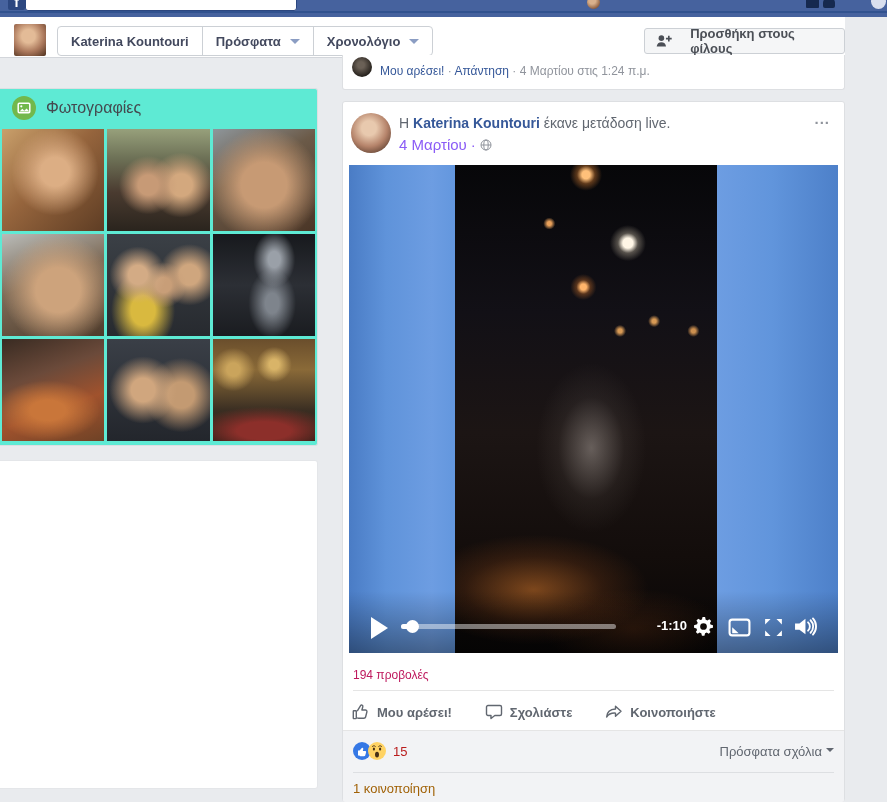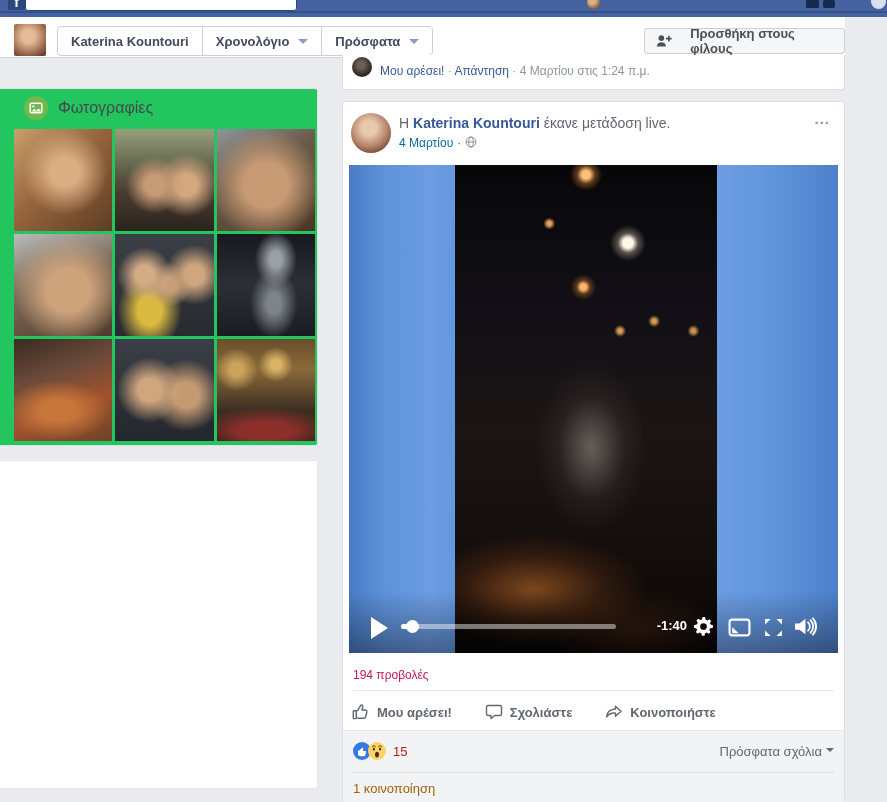--- a/index.html
+++ b/index.html
@@ -19,21 +19,21 @@
   
   #pheader { position:absolute; left:0; top:17px; width:845px; height:41px; background:#fff; border-bottom:1px solid #d3d6db; }
   #pheader .avatar-sm { position:absolute; left:14px; top:7px; width:32px; height:32px; border-radius:2px; background:radial-gradient(circle at 45% 38%, #e3bb97 25%, #a9765a 60%, #5a3a26 95%); }
   #pheader .tab-group { position:absolute; left:57px; top:9px; height:30px; display:flex; align-items:stretch; border:1px solid #ccd0d5; border-radius:4px; background:#fff; font-size:13px; font-weight:bold; color:#43495e; }
   #pheader .tab-group .seg { display:flex; align-items:center; padding:0 13px; border-right:1px solid #ccd0d5; cursor:pointer; }
   #pheader .tab-group .seg:last-child { border-right:none; }
   .caret-blue { display:inline-block; width:0; height:0; border-left:5px solid transparent; border-right:5px solid transparent; border-top:5px solid #8b9dc3; margin-left:9px; }
   #add-friend { position:absolute; left:644px; top:11px; height:26px; display:flex; align-items:center; gap:18px; padding:0 11px; background:#f5f6f7; border:1px solid #ccd0d5; border-radius:3px; font-size:13px; font-weight:bold; color:#4b4f56; cursor:pointer; }
 
   
-  #photos-card { position:absolute; left:0; top:88px; width:318px; height:358px; background:#22c55e; border:1px solid #dddfe2; border-left:none; border-radius:0 3px 3px 0;padding-left:12px; }
+  #photos-card { position:absolute; left:0; top:88px; width:318px; height:358px; background:#5eead4; border:1px solid #dddfe2; border-left:none; border-radius:0 3px 3px 0; }
   #photos-card .head { height:38px; display:flex; align-items:center; gap:10px; padding:0 12px; }
   #photos-card .head .title { font-size:16px; color:#44494f; }
   #photos-grid { display:grid; grid-template-columns:repeat(3,1fr); gap:3px; padding:2px; }
   .photo { height:102px; cursor:pointer; }
   .p1 { background:radial-gradient(circle at 52% 42%, #dcae84 18%, rgba(220,174,132,0) 55%), linear-gradient(135deg,#c9a06b 0%,#96653d 45%,#5e3d24 100%); }
   .p2 { background:radial-gradient(circle at 40% 55%, #c79a76 12%, rgba(199,154,118,0) 35%), radial-gradient(circle at 72% 55%, #d3a87e 12%, rgba(211,168,126,0) 35%), linear-gradient(180deg,#97a07b 0%,#6e7257 28%,#4a3b30 62%,#2a241d 100%); }
   .p3 { background:radial-gradient(circle at 50% 55%, #c79a74 30%, rgba(199,154,116,0) 75%), linear-gradient(150deg,#8e969b 0%,#6b5a48 40%,#4a3526 100%); }
   .p4 { background:radial-gradient(circle at 55% 55%, #cda37c 28%, rgba(205,163,124,0) 70%), linear-gradient(160deg,#b9bcb9 0%,#7d6a57 45%,#4e3b2b 100%); }
   .p5 { background:radial-gradient(circle at 30% 40%, #d3ab85 10%, rgba(211,171,133,0) 30%), radial-gradient(circle at 55% 50%, #c89e78 10%, rgba(200,158,120,0) 30%), radial-gradient(circle at 80% 40%, #cfa67e 10%, rgba(207,166,126,0) 30%), radial-gradient(ellipse 40px 50px at 35% 75%, #d9b93f 30%, rgba(217,185,63,0) 80%), linear-gradient(180deg,#3b4046 0%,#272a2f 100%); }
   .p6 { background:radial-gradient(ellipse 30px 40px at 60% 25%, #9aa0a8 20%, rgba(154,160,168,0) 70%), radial-gradient(ellipse 34px 50px at 58% 68%, #7e848c 20%, rgba(126,132,140,0) 70%), linear-gradient(180deg,#17191d 0%,#2c2f35 50%,#1a1c20 100%); }
@@ -47,21 +47,21 @@
   #prev-comment .white-top { position:absolute; left:0; top:0; width:100%; height:5px; background:#fff; }
   #prev-comment .c-avatar { position:absolute; left:9px; top:2px; width:20px; height:20px; border-radius:50%; background:radial-gradient(circle at 45% 40%, #6a6056 20%, #27221d 70%, #0d0b09); }
   #prev-comment .row { position:absolute; left:37px; top:9px; font-size:12px; color:#90949c; }
   #prev-comment .row a { color:#365899; text-decoration:none; cursor:pointer; }
 
   
   #post { position:absolute; left:342px; top:101px; width:503px; height:701px; background:#fff; border:1px solid #dddfe2; border-radius:3px; }
   #post .p-avatar { position:absolute; left:8px; top:11px; width:40px; height:40px; border-radius:50%; background:radial-gradient(circle at 45% 38%, #e8c9ae 22%, #b5836a 55%, #4f3527 90%); cursor:pointer; }
   #post .p-title { position:absolute; left:56px; top:13px; font-size:14px; color:#616770; }
   #post .p-title .author { color:#365899; font-weight:bold; cursor:pointer; }
-  #post .p-sub { position:absolute; left:56px; top:34px; font-size:12px; color:#0369a1; display:flex; gap:4px; }
+  #post .p-sub { position:absolute; left:56px; top:34px; font-size:15px; color:#8b5cf6; display:flex; align-items:center; gap:4px; }
   #post .p-menu { position:absolute; right:14px; top:8px; font-size:15px; font-weight:bold; letter-spacing:1px; color:#90949c; cursor:pointer; }
 
   
   #video { position:absolute; left:6px; top:63px; width:489px; height:488px; background:#000; overflow:hidden; cursor:pointer; }
   #video .bar-left  { position:absolute; left:0; top:0; width:106px; height:100%; background:linear-gradient(90deg,#4a7cc5 0%,#5f93da 35%,#6d9de2 78%,#6397de 100%); }
   #video .bar-right { position:absolute; left:368px; top:0; width:121px; height:100%; background:linear-gradient(90deg,#6d9de2 0%,#6195dc 45%,#4d80c9 100%); }
   #video .center { position:absolute; left:106px; top:0; width:262px; height:100%;
     background:
       radial-gradient(circle at 50% 2%, #ffc07a 0 4px, rgba(255,150,60,.35) 9px, rgba(255,150,60,0) 16px),
       radial-gradient(circle at 66% 16%, #fff6e6 0 5px, rgba(255,240,210,.30) 10px, rgba(255,240,210,0) 18px),
@@ -111,25 +111,25 @@
   <div class="nav-ic3"></div>
 </div>
 
 <div id="pheader">
   <div class="avatar-sm"></div>
   <div class="tab-group">
     <div class="seg">
         <span>Katerina Kountouri</span>
       </div>
     <div class="seg">
+        <span>Πρόσφατα</span>
+        <span class="caret-blue"></span>
+      </div>
+    <div class="seg">
         <span>Χρονολόγιο</span>
-        <span class="caret-blue"></span>
-      </div>
-    <div class="seg">
-        <span>Πρόσφατα</span>
         <span class="caret-blue"></span>
       </div>
   </div>
   <div id="add-friend">
     <svg width="17" height="14" viewBox="0 0 18 14" fill="#4b4f56">
         <circle cx="6" cy="3.8" r="3.1"></circle>
         <path d="M.8 13.2c.2-3.1 2.4-4.7 5.2-4.7s5 1.6 5.2 4.7z"></path>
         <path d="M13.4 1.2v2.3h-2.3v1.8h2.3v2.3h1.8V5.3h2.3V3.5h-2.3V1.2z"></path>
       </svg>
     <span>Προσθήκη στους φίλους</span>
@@ -195,21 +195,21 @@
     <div class="bar-left"></div>
     <div class="center"></div>
     <div class="bar-right"></div>
     <div class="shade"></div>
     <div class="vc">
       <div class="play"></div>
       <div class="track">
         <div class="played"></div>
         <div class="thumb"></div>
       </div>
-      <div class="time">-1:40</div>
+      <div class="time">-1:10</div>
       <svg class="ic" style="left:344px;" width="21" height="21" viewBox="0 0 20 20" fill="#fff" fill-rule="evenodd">
           <path d="M19 11.2V8.8l-2.3-.6a7 7 0 0 0-.6-1.5l1.2-2-1.7-1.7-2 1.2c-.5-.3-1-.5-1.5-.6L11.5 1H9.1l-.6 2.3c-.5.1-1 .3-1.5.6l-2-1.2-1.7 1.7 1.2 2c-.3.5-.5 1-.6 1.5L1 8.8v2.4l2.3.6c.1.5.3 1 .6 1.5l-1.2 2 1.7 1.7 2-1.2c.5.3 1 .5 1.5.6l.6 2.3h2.4l.6-2.3c.5-.1 1-.3 1.5-.6l2 1.2 1.7-1.7-1.2-2c.3-.5.5-1 .6-1.5zM10 6.8a3.2 3.2 0 1 1 0 6.4 3.2 3.2 0 0 1 0-6.4z"></path>
         </svg>
       <svg class="ic" style="left:379px; top:17px;" width="23" height="19" viewBox="0 0 22 18">
           <rect x="1.5" y="1.5" width="19" height="15" rx="2.5" fill="none" stroke="#fff" stroke-width="2"></rect>
           <path d="M4 14.5V8.8l6.2 5.7z" fill="#fff"></path>
         </svg>
       <svg class="ic" style="left:414px; top:16px;" width="21" height="21" viewBox="0 0 20 20" fill="#fff">
           <path d="M2 7.2V2h5.2z"></path>
           <path d="M12.8 2H18v5.2z"></path>

